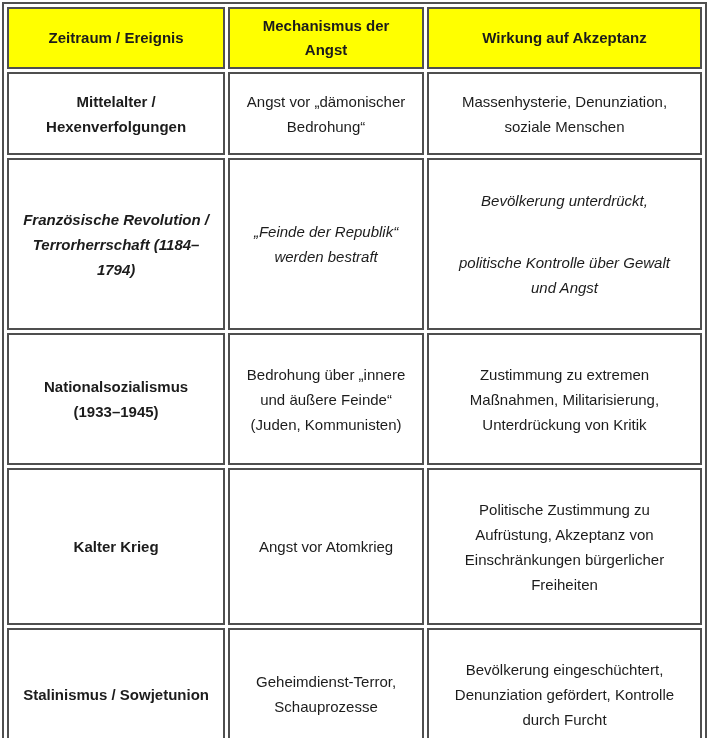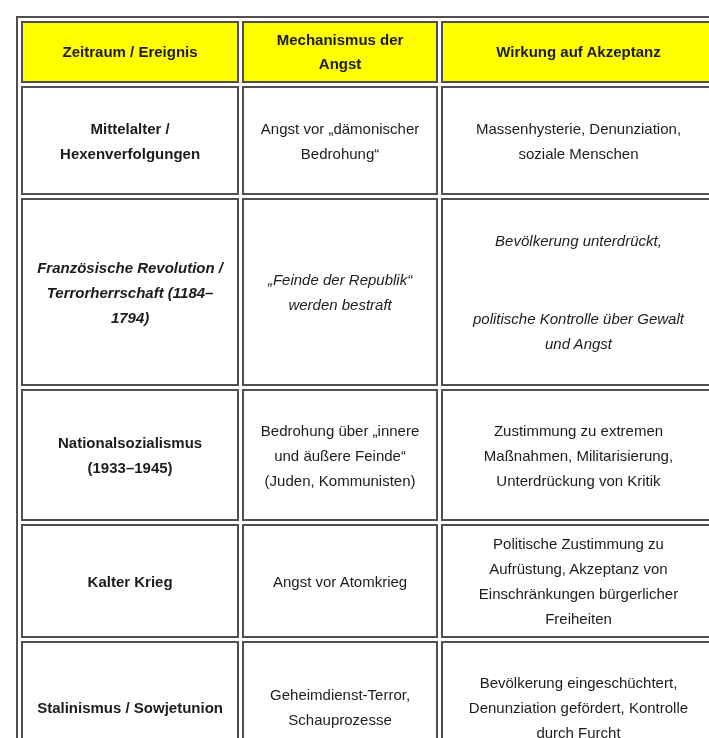--- a/index.html
+++ b/index.html
@@ -6,21 +6,21 @@
     margin: 0;
     padding: 0;
     background: #ffffff;
     font-family: "Liberation Sans", "DejaVu Sans", sans-serif;
   }
   .page {
     width: 709px;
     height: 738px;
     background: #ffffff;
     box-sizing: border-box;
-    padding: 16px;
+    padding: 2px;
   }
   table.fear-table {
     border-collapse: separate;
     border-spacing: 3px;
     border: 2px solid #4f4f4f;
     table-layout: fixed;
     width: 705px;
     background: #ffffff;
   }
   table.fear-table col.c1 { width: 215px; }
@@ -38,26 +38,26 @@
     white-space: pre-line;
     overflow: hidden;
   }
   th {
     background: #ffff00;
     font-weight: bold;
     height: 62px;
     line-height: 24px;
   }
   td.zeitraum { font-weight: bold; }
-  tr.r1 td { height: 109px; }
+  tr.r1 td { height: 83px; }
   tr.r2 td { height: 137px; font-style: italic; }
   tr.r3 td { height: 132px; }
-  tr.r4 td { height: 114px; }
+  tr.r4 td { height: 157px; }
   tr.r5 td { height: 132px; }
-  .para + .para { margin-top: 28px; }
+  .para + .para { margin-top: 12px; }
 </style>
 </head>
 <body>
 
 <div class="page">
   <table class="fear-table">
     <colgroup>
       <col class="c1">
       <col class="c2">
       <col class="c3">

